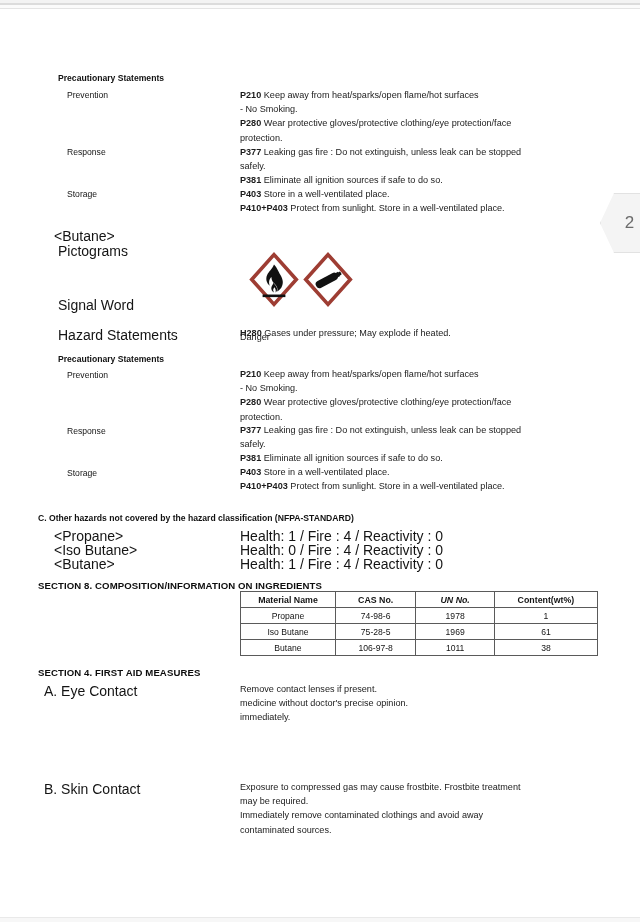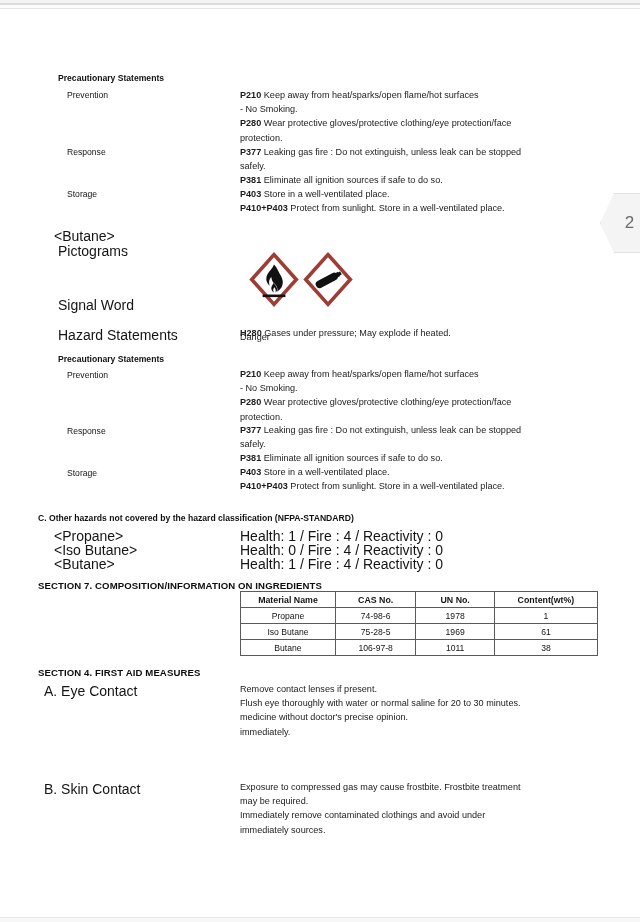--- a/index.html
+++ b/index.html
@@ -129,21 +129,21 @@
     height: 13px;
     color: #141414;
     margin-left: 8px;
   }
   #composition-table th {
     font-weight: bold;
     font-size: 8.8px;
   }
   .col-mat { width: 102px; }
   .col-cas { width: 88px; }
-  .col-un  { width: 82px; }
+  .col-un  { width: 82px; font-style: italic; }
   .col-wt  { width: 86px; }
 </style>
 </head>
 <body>
 
 <div id="page-top-edge"></div>
 <div id="page-bottom-edge"></div>
 
 <div id="page-sheet"></div>
 
@@ -248,21 +248,21 @@
 
 <div class="plain" style="left:54px; top:528px;">&lt;Propane&gt;</div>
 <div class="plain" style="left:240px; top:528px;">Health: 1 / Fire : 4 / Reactivity : 0</div>
 
 <div class="plain" style="left:54px; top:542px;">&lt;Iso Butane&gt;</div>
 <div class="plain" style="left:240px; top:542px;">Health: 0 / Fire : 4 / Reactivity : 0</div>
 
 <div class="plain" style="left:54px; top:556px;">&lt;Butane&gt;</div>
 <div class="plain" style="left:240px; top:556px;">Health: 1 / Fire : 4 / Reactivity : 0</div>
 
-<div class="sec-head" style="left:38px; top:580px;">SECTION 7. COMPOSITION/INFORMATION ON INGREDIENTS</div>
+<div class="sec-head" style="left:38px; top:580px;">SECTION 8. COMPOSITION/INFORMATION ON INGREDIENTS</div>
 
 <table id="composition-table">
   <thead>
     <tr>
       <th class="col-mat">Material Name</th>
       <th class="col-cas">CAS No.</th>
       <th class="col-un">UN No.</th>
       <th class="col-wt">Content(wt%)</th>
     </tr>
   </thead>
@@ -286,24 +286,23 @@
       <td>38</td>
     </tr>
   </tbody>
 </table>
 
 <div class="sec-head" style="left:38px; top:667px;">SECTION 4. FIRST AID MEASURES</div>
 
 <div class="plain" style="left:44px; top:683px;">A. Eye Contact</div>
 <div class="val vline" style="position:absolute; left:240px; top:682px; width:345px;">
   <div>Remove contact lenses if present.</div>
-  <div>Flush eye thoroughly with water or normal saline for 20 to 30 minutes.</div>
   <div>medicine without doctor's precise opinion.</div>
   <div>immediately.</div>
 </div>
 
 <div class="plain" style="left:44px; top:781px;">B. Skin Contact</div>
 <div class="val vline" style="position:absolute; left:240px; top:780px; width:345px;">
   <div>Exposure to compressed gas may cause frostbite. Frostbite treatment</div>
   <div>may be required.</div>
-  <div>Immediately remove contaminated clothings and avoid under</div>
-  <div>immediately sources.</div>
+  <div>Immediately remove contaminated clothings and avoid away</div>
+  <div>contaminated sources.</div>
 </div>
 
 </body></html>

